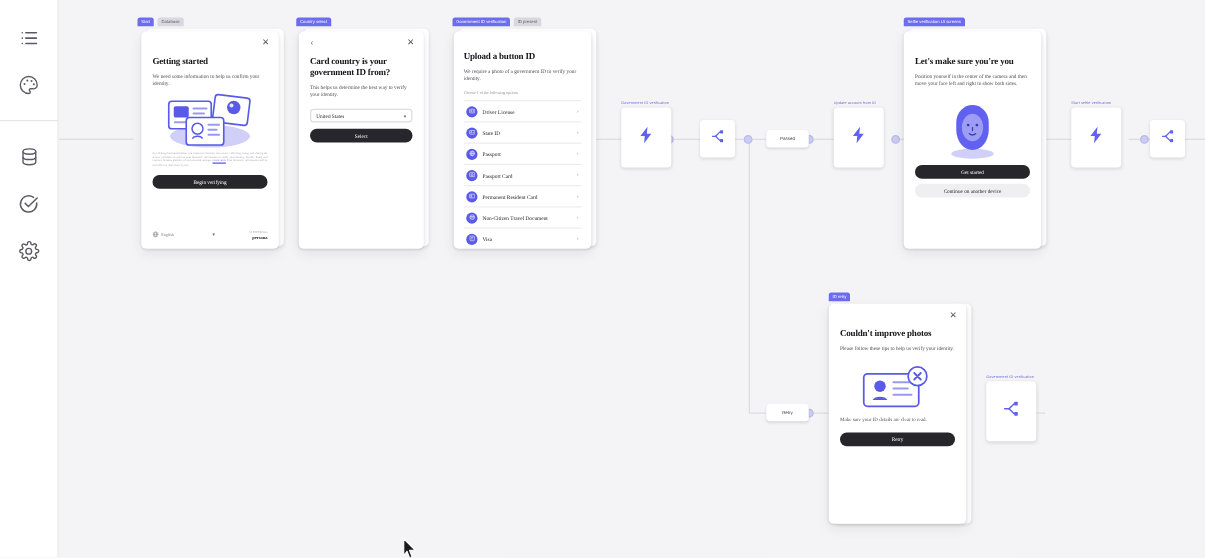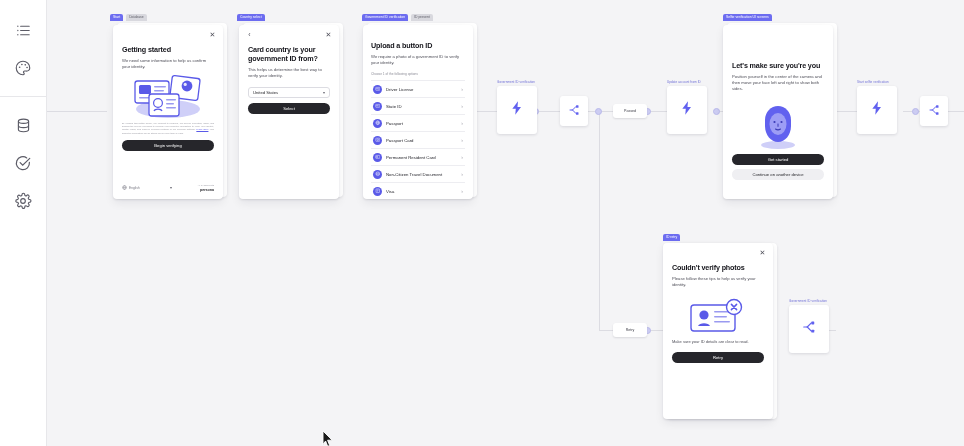--- a/index.html
+++ b/index.html
@@ -70,20 +70,21 @@
     transform-origin: left top;
   }
 
   
   .frame {
     position: absolute;
     background: #ffffff;
     border-radius: 4px;
     box-shadow: 0 1px 2px rgba(20,20,40,.10), 0 4px 10px rgba(20,20,40,.07);
     overflow: hidden;
+    font-family: Liberation Serif, serif;
   }
   .frame-stack {
     position: absolute;
     background: #ffffff;
     border-radius: 4px;
     box-shadow: 0 1px 3px rgba(20,20,40,.10);
   }
   .framehdr {
     position: absolute;
     display: flex;
@@ -482,21 +483,21 @@
           </svg>
       </span>
     </div>
 
     <div class="framehdr" style="left:676px; top:14px;">
       <span class="chip">Selfie verification UI screens</span>
     </div>
     <div class="frame-stack" style="left:680px; top:23px; width:110px; height:174px;"></div>
     <div class="frame" style="left:676px; top:25px; width:110px; height:174px;">
       <div class="card-inner">
-        <div class="card-title" style="margin-top:28px;">Let's make sure you're you</div>
+        <div class="card-title" style="margin-top:12px;">Let's make sure you're you</div>
         <div class="card-sub">Position yourself in the center of the camera and then move your face left and right to show both sides.</div>
         <div class="illus" style="height:52px; margin-top:6px;">
           <svg width="46" height="52" viewBox="0 0 46 52">
             <ellipse cx="23" cy="47" rx="17" ry="4" fill="#cfcff8"></ellipse>
             <path d="M10 22c0-8 6-14 13-14s13 6 13 14v6c0 9-6 16-13 16s-13-7-13-16z" fill="#6161ef"></path>
             <ellipse cx="23" cy="26" rx="8.5" ry="11" fill="#9d9df5"></ellipse>
             <circle cx="19.5" cy="24" r="1.1" fill="#3b3bb5"></circle>
             <circle cx="26.5" cy="24" r="1.1" fill="#3b3bb5"></circle>
             <path d="M20.5 31c1.6 1.2 3.4 1.2 5 0" fill="none" stroke="#3b3bb5" stroke-width="1.1" stroke-linecap="round"></path>
             <path d="M23 26v2.4" stroke="#3b3bb5" stroke-width="1" stroke-linecap="round"></path>
@@ -530,21 +531,21 @@
 
     <div class="pill" style="left:566px; top:323px; width:34px; height:14px;">Retry</div>
 
     <div class="framehdr" style="left:616px; top:234px;">
       <span class="chip">ID retry</span>
     </div>
     <div class="frame-stack" style="left:620px; top:243px; width:110px; height:176px;"></div>
     <div class="frame" style="left:616px; top:243px; width:110px; height:176px;">
       <div class="card-inner">
         <div class="close-x">✕</div>
-        <div class="card-title" style="margin-top:12px;">Couldn't verify photos</div>
+        <div class="card-title" style="margin-top:12px;">Couldn't improve photos</div>
         <div class="card-sub">Please follow these tips to help us verify your identity.</div>
         <div class="illus" style="height:40px; margin-top:8px;">
           <svg width="62" height="38" viewBox="0 0 62 38">
             <rect x="4" y="8" width="44" height="26" rx="3" fill="#fff" stroke="#5a5ae8" stroke-width="1.4"></rect>
             <circle cx="17" cy="18" r="4.6" fill="#5a5ae8"></circle>
             <path d="M11 29c1.6-3.6 10.4-3.6 12 0" fill="#5a5ae8"></path>
             <rect x="27" y="14" width="16" height="1.6" rx=".8" fill="#9a9af0"></rect>
             <rect x="27" y="19" width="13" height="1.6" rx=".8" fill="#9a9af0"></rect>
             <rect x="27" y="24" width="16" height="1.6" rx=".8" fill="#9a9af0"></rect>
             <circle cx="47" cy="10" r="7.5" fill="#fff" stroke="#5a5ae8" stroke-width="1.4"></circle>

